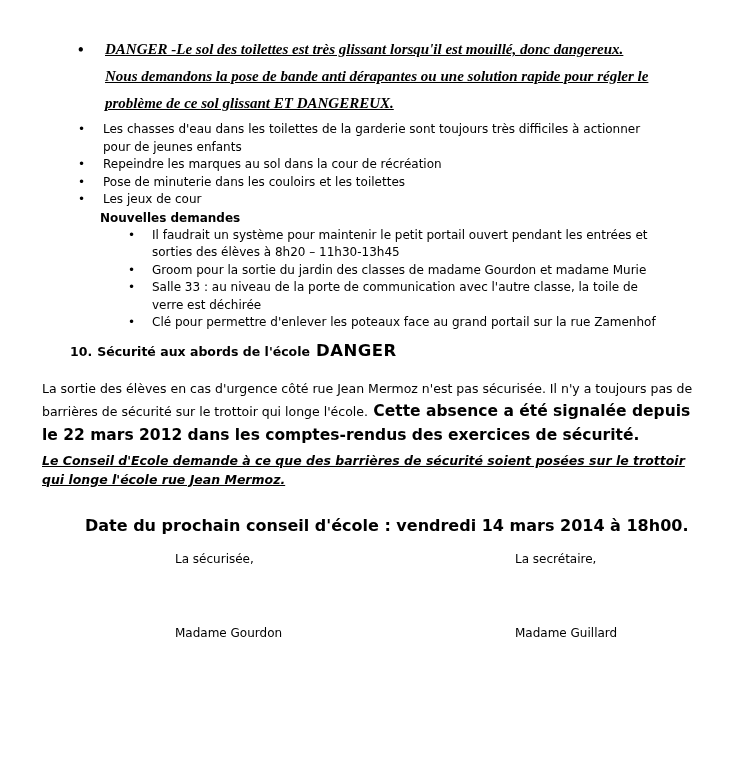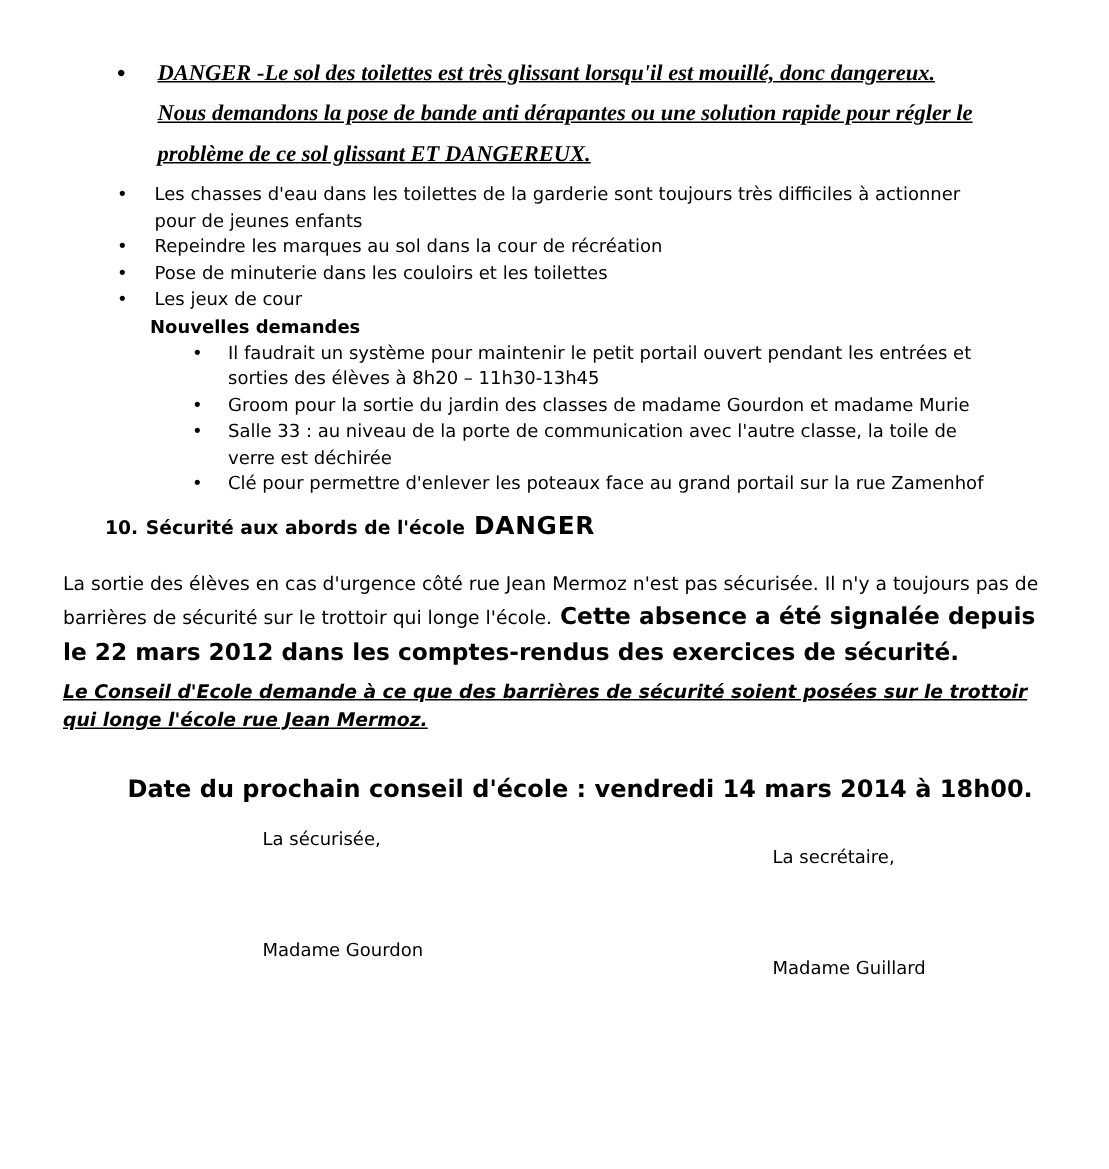--- a/index.html
+++ b/index.html
@@ -117,21 +117,21 @@
     font-size: 16px;
     line-height: 16px;
     font-weight: bold;
   }
 
   
   .sign-row { position: relative; height: 16px; font-size: 12px; }
   .sign-row.labels { margin-top: 18px; }
   .sign-row.names  { margin-top: 58px; }
   .sign-left  { position: absolute; left: 175px; top: 0; }
-  .sign-right { position: absolute; left: 515px; top: 12px; }
+  .sign-right { position: absolute; left: 515px; top: 0; }
 </style>
 </head>
 <body>
 
 <div class="doc">
 
   <ul class="danger-list">
     <li>
       <span class="u">DANGER -Le sol des toilettes  est très glissant lorsqu'il est mouillé, donc dangereux. Nous demandons la pose de bande anti dérapantes ou une solution rapide pour régler le problème de ce sol glissant ET DANGEREUX.</span>
     </li>

